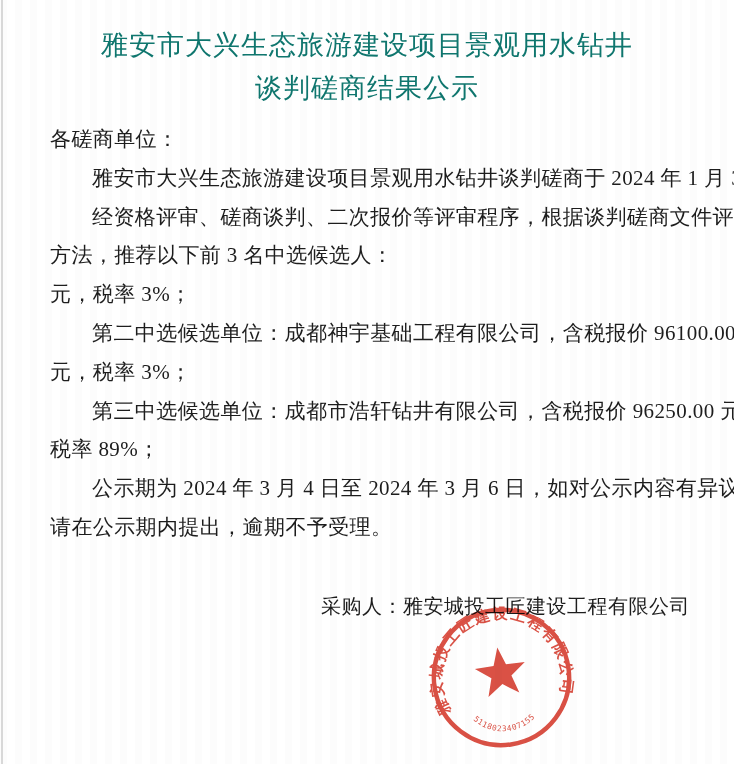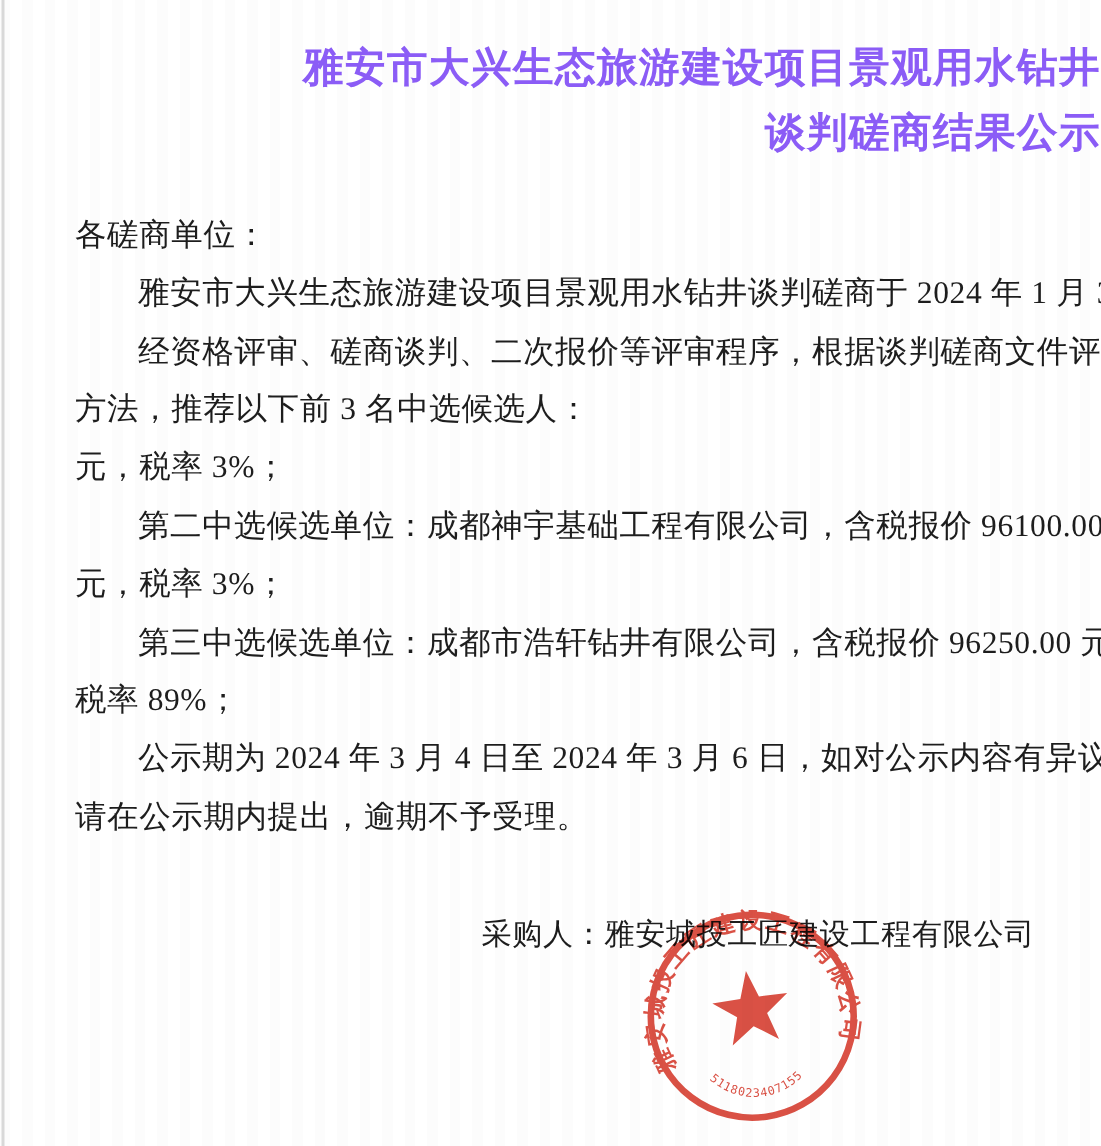--- a/index.html
+++ b/index.html
@@ -13,29 +13,28 @@
     overflow: hidden;
   }
   .scan-edge {
     position: absolute; left: 1px; top: 0;
     width: 2px; height: 764px;
     background: #b9b9b9; opacity: .55;
   }
   .title-block { padding-top: 24px; text-align: center; }
   .title-line {
     font-family: "Liberation Sans", "DejaVu Sans", sans-serif;
-    font-weight: 700;
+    font-weight: 400;
     font-size: 27px;
     line-height: 43px;
     letter-spacing: 1px;
-    color: #8b5cf6;
-    text-align: right;
+    color: #0f766e;
   }
   .body-block {
-    margin-top: 27px;
+    margin-top: 10px;
     padding-left: 50px;
     padding-right: 23px;
     font-size: 21px;
   }
   .body-line {
     line-height: 38.8px;
     height: 38.8px;
     white-space: nowrap;
     letter-spacing: 0.4px;
   }

